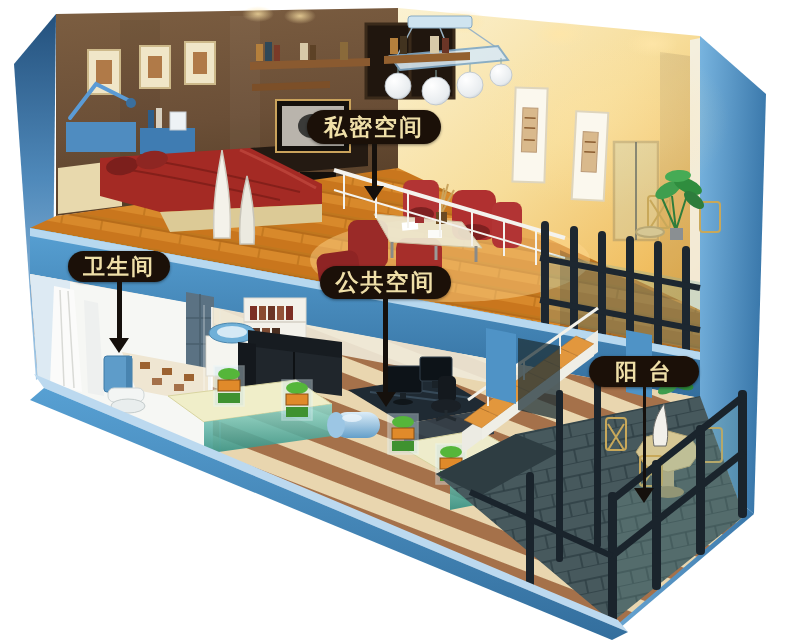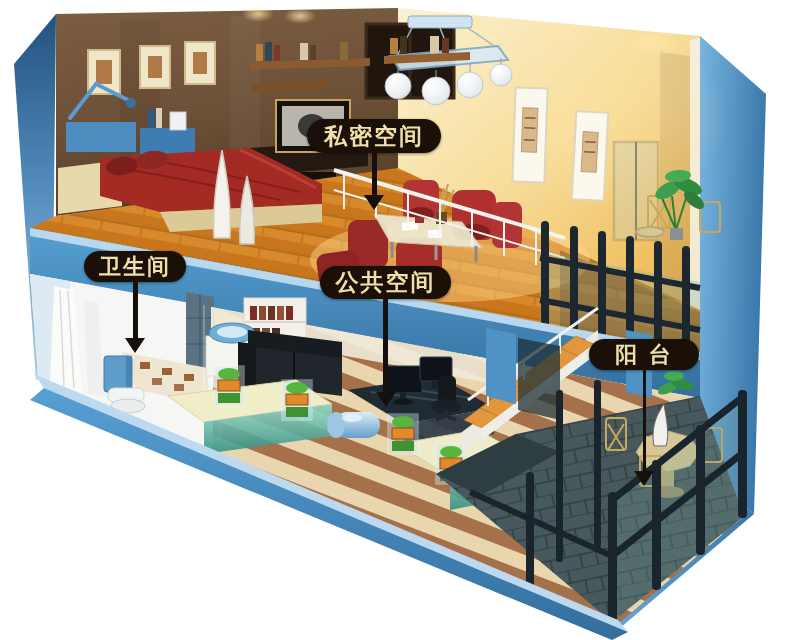--- a/index.html
+++ b/index.html
@@ -7,30 +7,30 @@
          font-family:"DejaVu Sans","Liberation Sans",sans-serif;}
   .scene-svg{position:absolute;left:0;top:0;width:800px;height:640px;}
   
   .callout{position:absolute;display:flex;flex-direction:column;align-items:center;z-index:5;}
   .pill{background:#1b1008;color:#efdfa8;font-weight:bold;font-size:23px;letter-spacing:2px;
         display:flex;align-items:center;justify-content:center;white-space:nowrap;
         border-radius:17px;box-shadow:0 1px 3px rgba(0,0,0,.45);}
   .stem{width:5px;background:#15100c;}
   .head{width:0;height:0;border-left:10px solid transparent;border-right:10px solid transparent;
         border-top:15px solid #15100c;}
-  .co-private{left:307px;top:119px;}
+  .co-private{left:307px;top:110px;}
   .co-private .pill{width:134px;height:34px;}
   .co-private .stem{height:42px;}
-  .co-bathroom{left:84px;top:251px;}
+  .co-bathroom{left:68px;top:251px;}
   .co-bathroom .pill{width:102px;height:31px;font-size:22px;border-radius:16px;}
   .co-bathroom .stem{height:56px;}
   .co-public{left:320px;top:266px;}
   .co-public .pill{width:131px;height:33px;}
   .co-public .stem{height:93px;}
-  .co-balcony{left:589px;top:339px;}
+  .co-balcony{left:589px;top:356px;}
   .co-balcony .pill{width:110px;height:31px;font-size:22px;border-radius:16px;}
   .co-balcony .stem{height:101px;width:3px;}
 </style>
 </head>
 <body>
 
 <div class="stage">
 
 <svg class="scene-svg" viewBox="0 0 800 640" aria-hidden="true">
   <defs>

